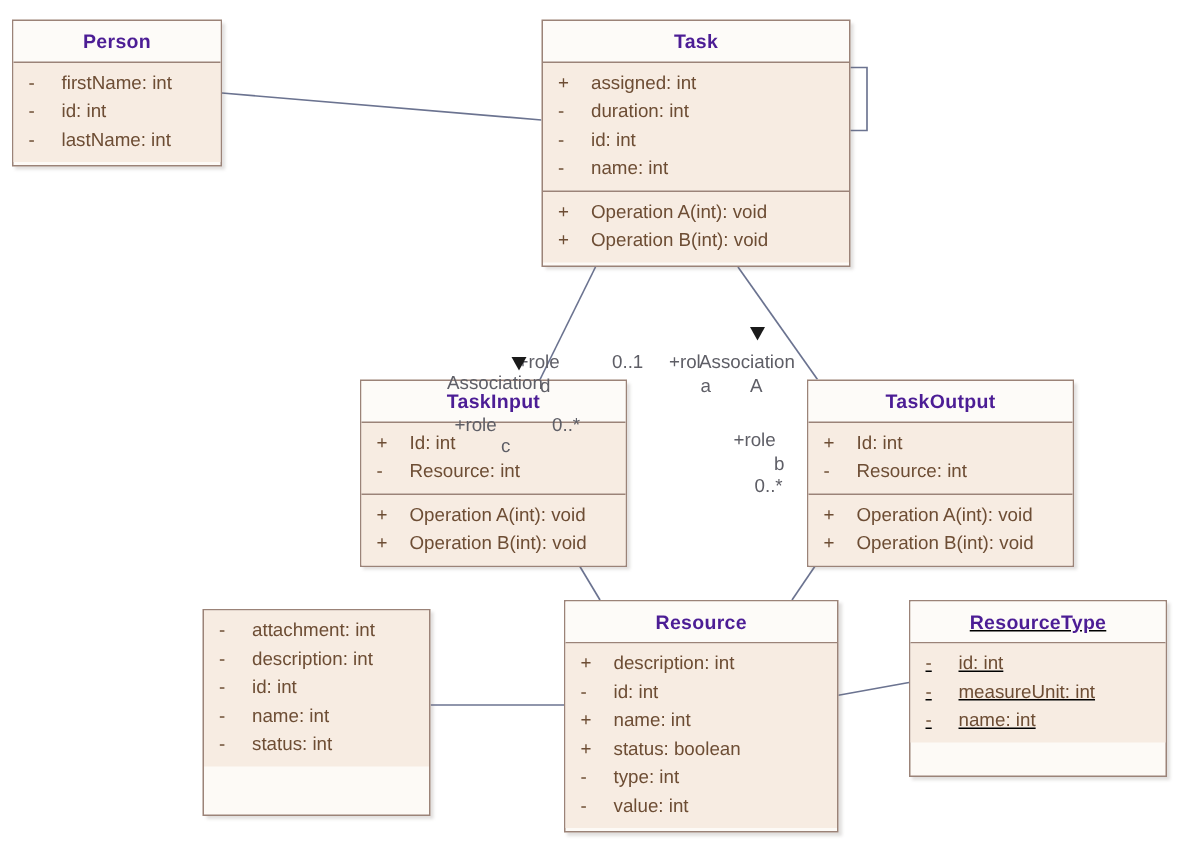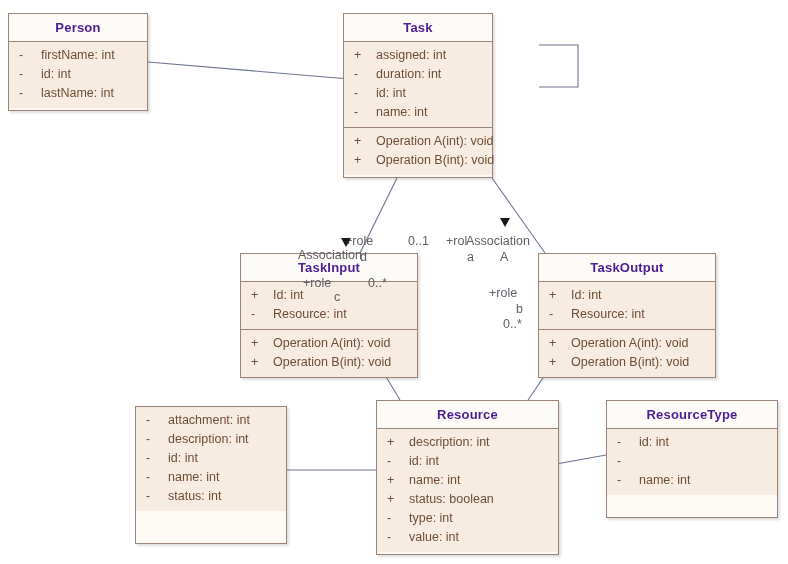--- a/index.html
+++ b/index.html
@@ -113,21 +113,21 @@
           <div class="uml-row">
             <span class="uml-vis">-</span>
             <span class="uml-member">id: int</span>
           </div>
           <div class="uml-row">
             <span class="uml-vis">-</span>
             <span class="uml-member">lastName: int</span>
           </div>
         </div>
       </div>
-      <div class="uml-class" style="left: 343px; top: 13px; width: 150px; min-height: 165px;">
+      <div class="uml-class" style="left: 361px; top: 13px; width: 206px; min-height: 165px;">
         <div class="uml-title">Task</div>
         <div class="uml-compartment attrs">
           <div class="uml-row">
             <span class="uml-vis">+</span>
             <span class="uml-member">assigned: int</span>
           </div>
           <div class="uml-row">
             <span class="uml-vis">-</span>
             <span class="uml-member">duration: int</span>
           </div>
@@ -243,29 +243,30 @@
           <div class="uml-row">
             <span class="uml-vis">-</span>
             <span class="uml-member">type: int</span>
           </div>
           <div class="uml-row">
             <span class="uml-vis">-</span>
             <span class="uml-member">value: int</span>
           </div>
         </div>
       </div>
-      <div class="uml-class" style="left: 606px; top: 400px; width: 172px; min-height: 118px;">
+      <div class="uml-class" style="left: 606px; top: 400px; width: 172px; min-height: 118px; text-decoration: underline;">
         <div class="uml-title">ResourceType</div>
         <div class="uml-compartment attrs">
           <div class="uml-row">
             <span class="uml-vis">-</span>
             <span class="uml-member">id: int</span>
           </div>
           <div class="uml-row">
             <span class="uml-vis">-</span>
+            <span class="uml-member">measureUnit: int</span>
           </div>
           <div class="uml-row">
             <span class="uml-vis">-</span>
             <span class="uml-member">name: int</span>
           </div>
         </div>
       </div>
     </div>
   <div id="labels">
       <div class="edge-label" style="left: 298px; top: 203px;">Association</div>

